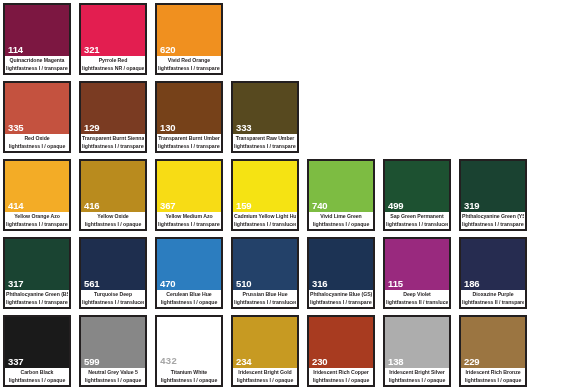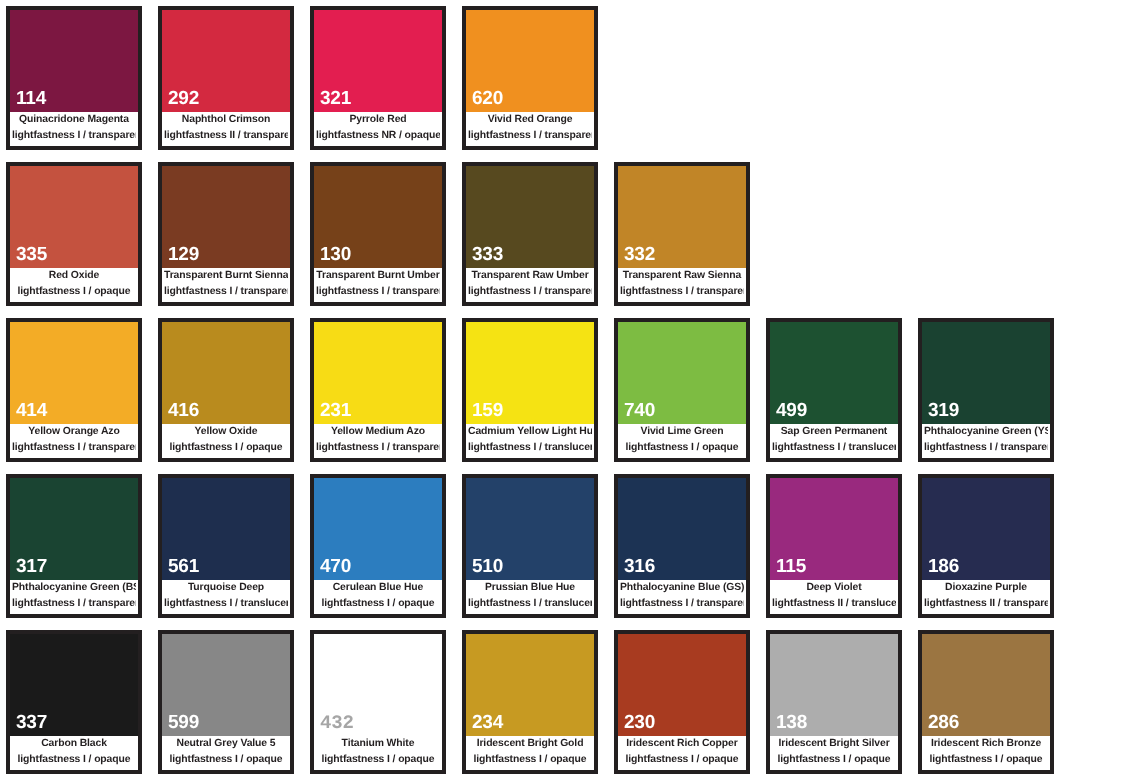--- a/index.html
+++ b/index.html
@@ -96,28 +96,20 @@
     <div class="swatch-row">
       <div class="swatch">
         <div class="swatch-color" style="background: rgb(124, 23, 65);"></div>
         <div class="swatch-code">114</div>
         <div class="swatch-label">
           <span class="swatch-name">Quinacridone Magenta</span>
           <span class="swatch-props">lightfastness I / transparent</span>
         </div>
       </div>
       <div class="swatch">
-        <div class="swatch-color" style="background: rgb(211, 41, 64);"></div>
-        <div class="swatch-code">292</div>
-        <div class="swatch-label">
-          <span class="swatch-name">Naphthol Crimson</span>
-          <span class="swatch-props">lightfastness II / transparent</span>
-        </div>
-      </div>
-      <div class="swatch">
         <div class="swatch-color" style="background: rgb(227, 30, 80);"></div>
         <div class="swatch-code">321</div>
         <div class="swatch-label">
           <span class="swatch-name">Pyrrole Red</span>
           <span class="swatch-props">lightfastness NR / opaque</span>
         </div>
       </div>
       <div class="swatch">
         <div class="swatch-color" style="background: rgb(240, 144, 31);"></div>
         <div class="swatch-code">620</div>
@@ -153,49 +145,41 @@
         </div>
       </div>
       <div class="swatch">
         <div class="swatch-color" style="background: rgb(87, 73, 31);"></div>
         <div class="swatch-code">333</div>
         <div class="swatch-label">
           <span class="swatch-name">Transparent Raw Umber</span>
           <span class="swatch-props">lightfastness I / transparent</span>
         </div>
       </div>
-      <div class="swatch">
-        <div class="swatch-color" style="background: rgb(193, 133, 39);"></div>
-        <div class="swatch-code">332</div>
-        <div class="swatch-label">
-          <span class="swatch-name">Transparent Raw Sienna</span>
-          <span class="swatch-props">lightfastness I / transparent</span>
-        </div>
-      </div>
     </div>
     <div class="swatch-row">
       <div class="swatch">
         <div class="swatch-color" style="background: rgb(243, 172, 38);"></div>
         <div class="swatch-code">414</div>
         <div class="swatch-label">
           <span class="swatch-name">Yellow Orange Azo</span>
           <span class="swatch-props">lightfastness I / transparent</span>
         </div>
       </div>
       <div class="swatch">
         <div class="swatch-color" style="background: rgb(185, 139, 30);"></div>
         <div class="swatch-code">416</div>
         <div class="swatch-label">
           <span class="swatch-name">Yellow Oxide</span>
           <span class="swatch-props">lightfastness I / opaque</span>
         </div>
       </div>
       <div class="swatch">
         <div class="swatch-color" style="background: rgb(247, 220, 21);"></div>
-        <div class="swatch-code">231</div>
+        <div class="swatch-code">367</div>
         <div class="swatch-label">
           <span class="swatch-name">Yellow Medium Azo</span>
           <span class="swatch-props">lightfastness I / transparent</span>
         </div>
       </div>
       <div class="swatch">
         <div class="swatch-color" style="background: rgb(245, 227, 19);"></div>
         <div class="swatch-code">159</div>
         <div class="swatch-label">
           <span class="swatch-name">Cadmium Yellow Light Hue</span>
@@ -329,20 +313,20 @@
       <div class="swatch">
         <div class="swatch-color" style="background: rgb(173, 173, 173);"></div>
         <div class="swatch-code">138</div>
         <div class="swatch-label">
           <span class="swatch-name">Iridescent Bright Silver</span>
           <span class="swatch-props">lightfastness I / opaque</span>
         </div>
       </div>
       <div class="swatch">
         <div class="swatch-color" style="background: rgb(155, 117, 65);"></div>
-        <div class="swatch-code">286</div>
+        <div class="swatch-code">229</div>
         <div class="swatch-label">
           <span class="swatch-name">Iridescent Rich Bronze</span>
           <span class="swatch-props">lightfastness I / opaque</span>
         </div>
       </div>
     </div>
   </div>
 
 </body></html>

